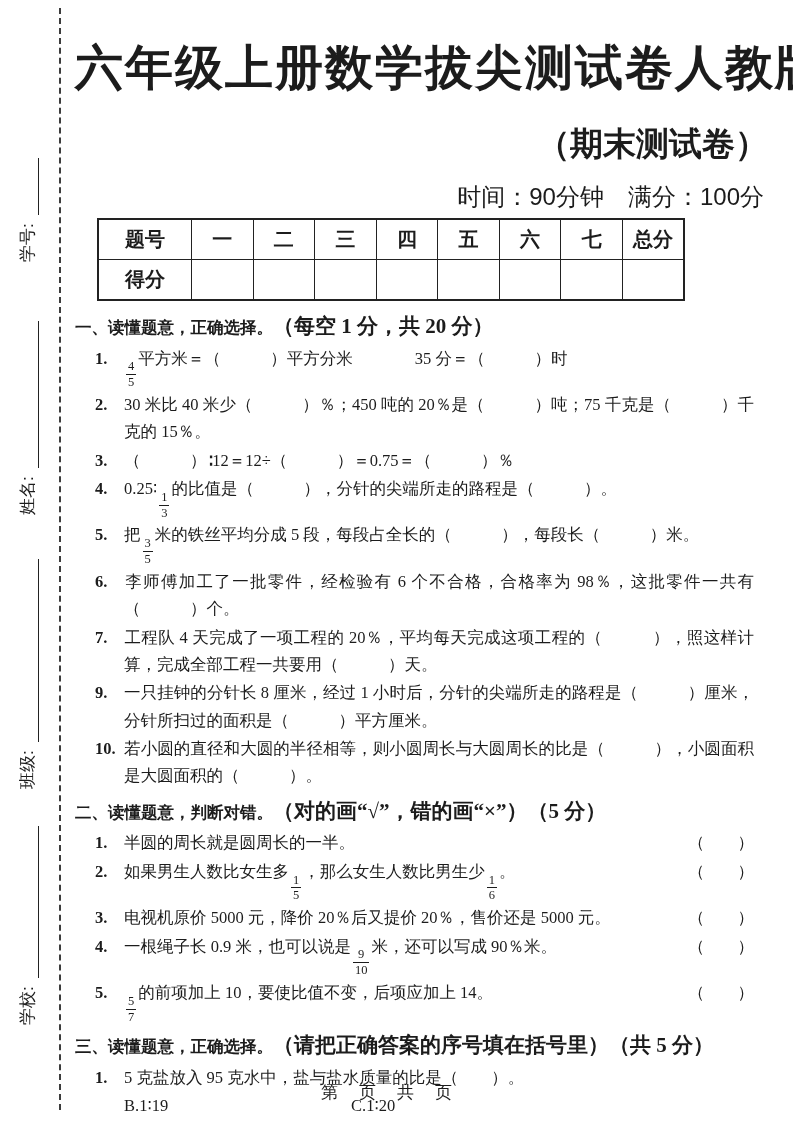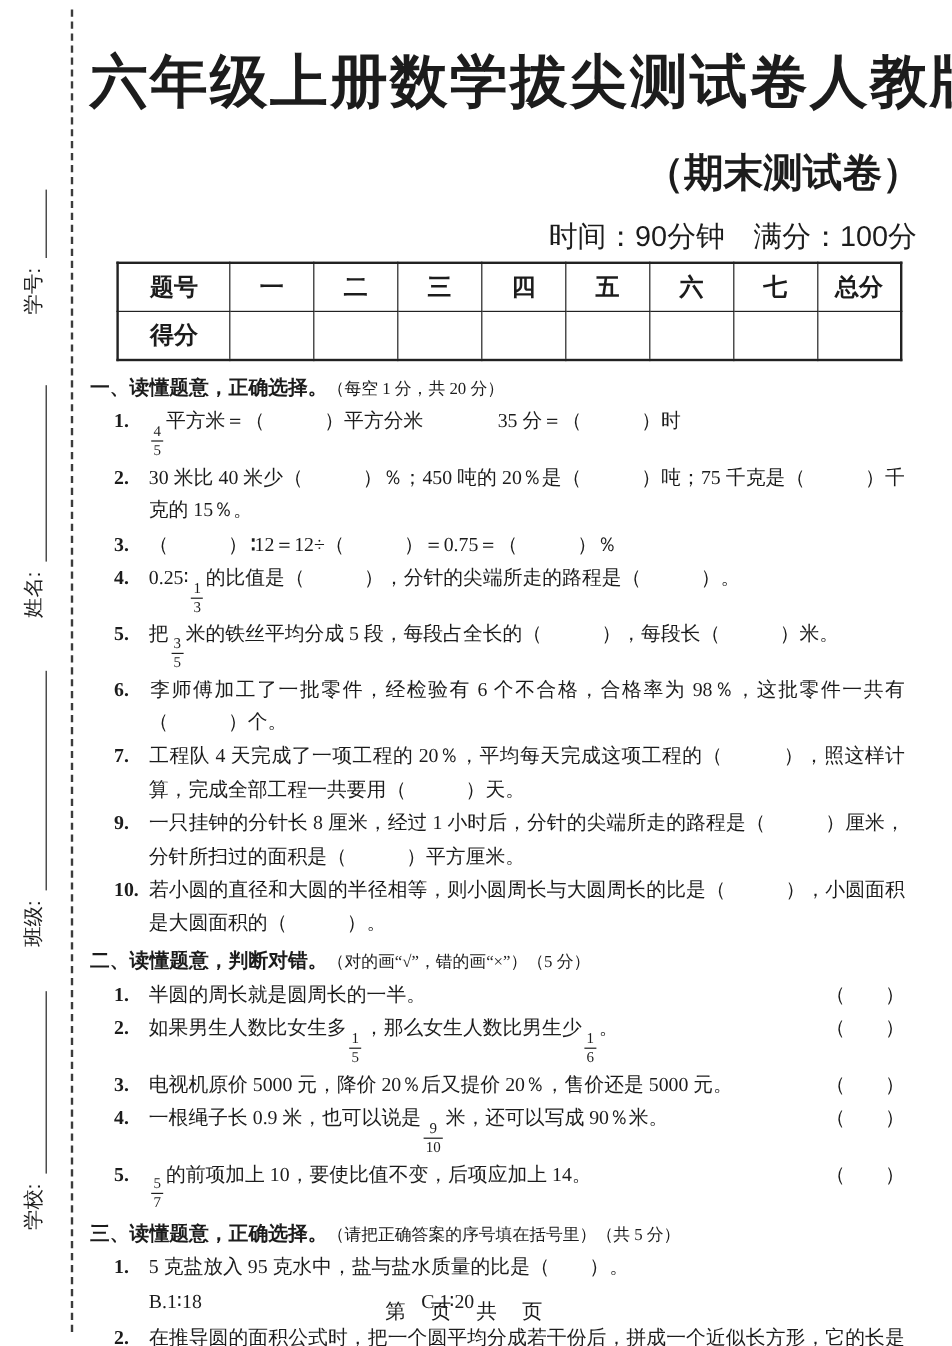--- a/index.html
+++ b/index.html
@@ -31,33 +31,33 @@
   .subtitle{
     margin:22px 0 0 0;text-align:right;font-size:33px;font-weight:700;
     font-family:"Liberation Sans", sans-serif;
   }
   .info{
     margin-top:14px;text-align:right;font-size:24px;padding-right:4px;
     font-family:"Liberation Sans", sans-serif;
   }
   .score-table{
     border-collapse:collapse;table-layout:fixed;margin-left:22px;margin-top:5px;
-    width:655px;border:2px solid #222;
+    width:588px;border:2px solid #222;
   }
   .score-table td{
     border:1px solid #222;height:39px;text-align:center;font-size:20px;
     font-weight:600;font-family:"Liberation Sans", sans-serif;padding:0;
   }
   .st-label{width:92px;}
   
   .sections{margin-top:9px;font-size:16.5px;}
   .section{margin-bottom:3px;}
   .sec-heading{line-height:1.6;margin:5px 0 1px 0;}
   .h-bold{font-weight:700;}
-  .h-note{font-weight:400;font-size:14px;}
+  .h-note{font-weight:700;font-size:21px;}
   .sec-questions{margin-left:20px;margin-right:14px;}
   .question{margin:1px 0;}
   .q-body{
     padding-left:29px;line-height:1.66;text-align:justify;
   }
   .q-num{display:inline-block;width:29px;margin-left:-29px;font-weight:700;}
   .judge{display:flex;align-items:flex-start;}
   .judge .q-body{flex:1;padding-right:14px;}
   .judge-bracket{white-space:nowrap;line-height:1.66;}
   .frac{
@@ -210,21 +210,21 @@
           </div>
         </div>
       </div>
       <div class="section">
         <div class="sec-heading"><span class="h-bold">三、读懂题意，正确选择。</span><span class="h-note">（请把正确答案的序号填在括号里）（共 5 分）</span></div>
         <div class="sec-questions">
           <div class="question">
             <div class="q-body"><span class="q-num">1.</span><span>5 克盐放入 95 克水中，盐与盐水质量的比是（　　）。</span></div>
           </div>
           <div class="options">
-            <span class="opt">B.1∶18</span>
+            <span class="opt">B.1∶19</span>
             <span class="opt">C.1∶20</span>
           </div>
           <div class="question">
             <div class="q-body"><span class="q-num">2.</span><span>在推导圆的面积公式时，把一个圆平均分成若干份后，拼成一个近似长方形，它的长是（　　）。</span></div>
           </div>
         </div>
       </div>
     </div>
 </div>
 

